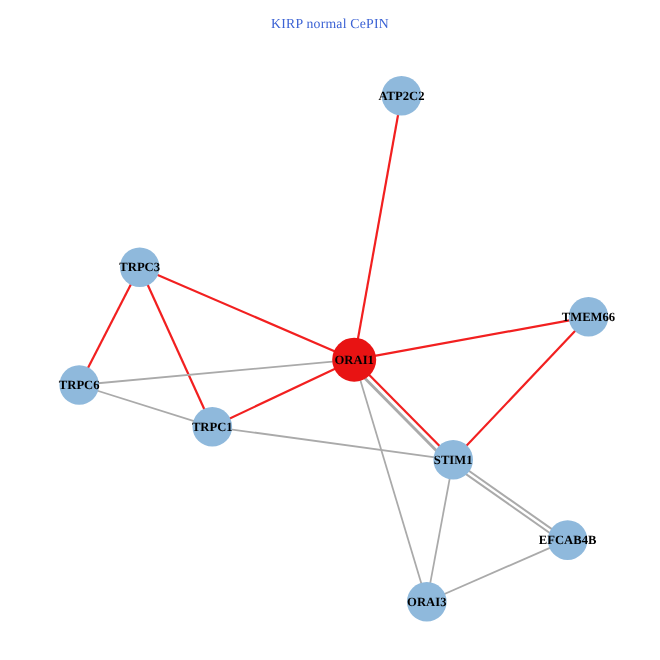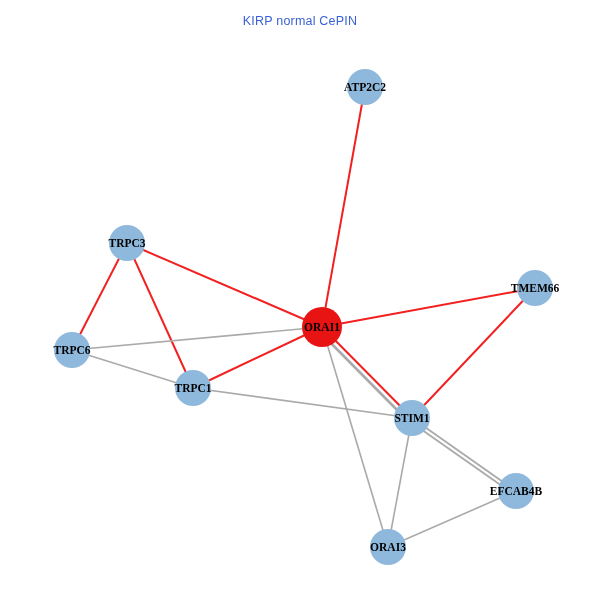--- a/index.html
+++ b/index.html
@@ -18,21 +18,21 @@
     width: 600px;
     height: 600px;
     background: #ffffff;
   }
   #graph-title {
     position: absolute;
     left: 0;
     top: 14px;
     width: 600px;
     text-align: center;
-    font-family: Liberation Sans, sans-serif;
+    font-family: Liberation Serif, serif;
     font-size: 12.5px;
     color: #3b62d4;
     letter-spacing: 0.2px;
     white-space: nowrap;
   }
   svg#network {
     position: absolute;
     left: 0;
     top: 0;
     width: 600px;

